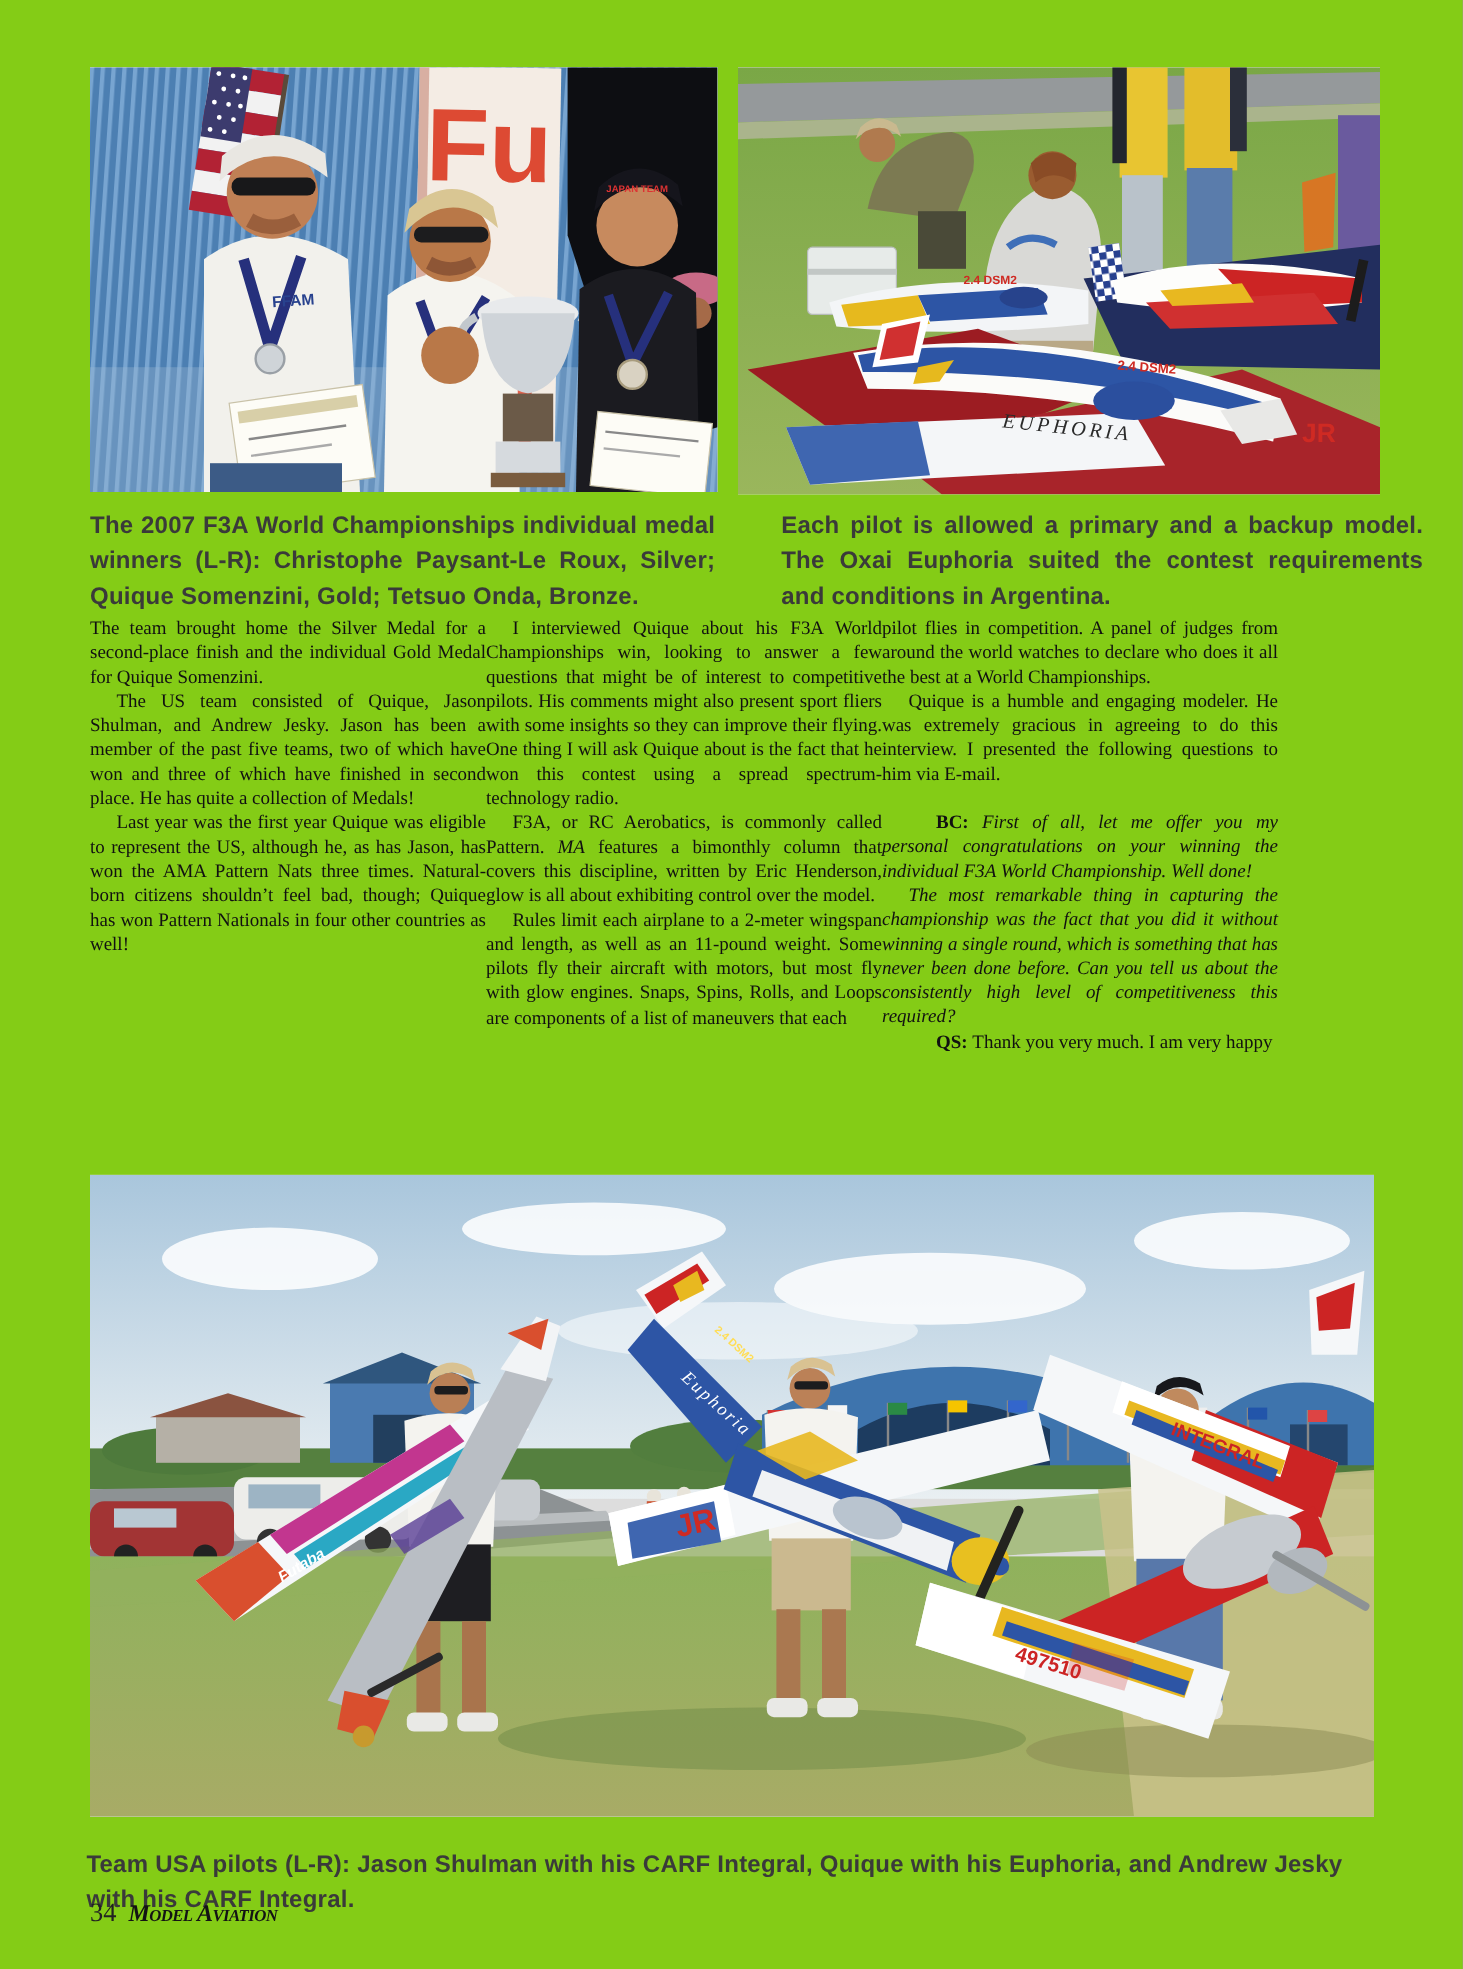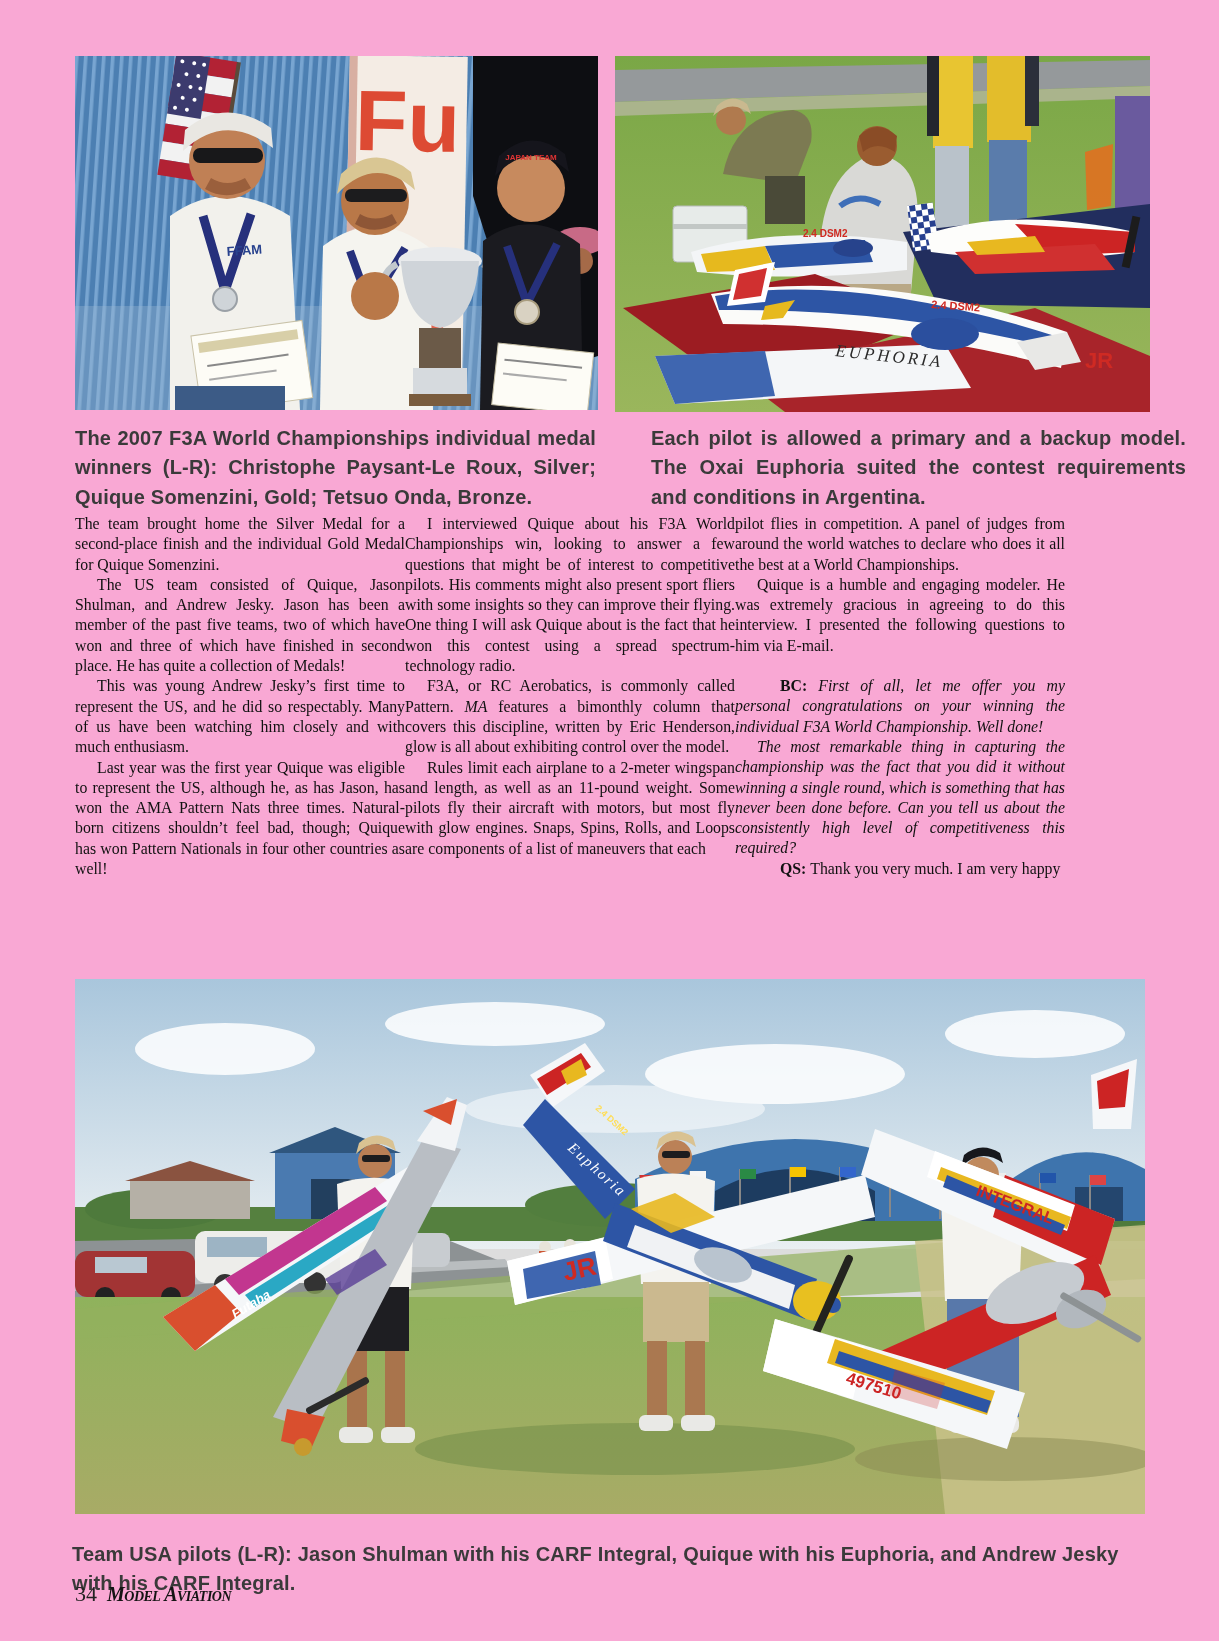--- a/index.html
+++ b/index.html
@@ -1,16 +1,16 @@
 <!DOCTYPE html>
 <html><head>
 <meta charset="utf-8">
 <style>
   html,body{margin:0;padding:0;background:#9a9a9a;}
-  .page{position:relative;width:1219px;height:1641px;background:#f9a8d4;margin:0 auto;
+  .page{position:relative;width:1219px;height:1641px;background:#84cc16;margin:0 auto;
         font-family:"Liberation Serif",serif;overflow:hidden;}
   .photo{position:absolute;overflow:hidden;background:#ddd;}
   .photo svg{display:block;width:100%;height:100%;}
   .caption{position:absolute;font-family:"Liberation Sans",sans-serif;font-weight:bold;
            font-size:20px;line-height:1.47;color:#3a3a3a;text-align:justify;letter-spacing:.2px;}
   .article{position:absolute;left:75px;top:514px;width:1058px;display:flex;}
   .col{width:330px;}
   .col p{margin:0;font-size:15.8px;line-height:1.285;text-align:justify;color:#111;}
   .col p.ind{text-indent:22px;}
   .col p.sp{margin-top:20px;}
@@ -231,21 +231,20 @@
     </svg>
   </div>
 
   <div class="caption" style="left:75px;top:424px;width:521px;">The 2007 F3A World Championships individual medal winners (L-R): Christophe Paysant-Le Roux, Silver; Quique Somenzini, Gold; Tetsuo Onda, Bronze.</div>
   <div class="caption" style="left:615px;top:424px;width:535px;margin-left:36px;">Each pilot is allowed a primary and a backup model. The Oxai Euphoria suited the contest requirements and conditions in Argentina.</div>
 
   <div class="article">
     <div class="col">
         <p><span>The team brought home the Silver Medal for a second-place finish and the individual Gold Medal for Quique Somenzini.</span></p>
         <p class="ind"><span>The US team consisted of Quique, Jason Shulman, and Andrew Jesky. Jason has been a member of the past five teams, two of which have won and three of which have finished in second place. He has quite a collection of Medals!</span></p>
-        <p class="ind"><span>This was young Andrew Jesky’s first time to represent the US, and he did so respectably. Many of us have been watching him closely and with much enthusiasm.</span></p>
         <p class="ind"><span>Last year was the first year Quique was eligible to represent the US, although he, as has Jason, has won the AMA Pattern Nats three times. Natural-born citizens shouldn’t feel bad, though; Quique has won Pattern Nationals in four other countries as well!</span></p>
       </div>
     <div class="col">
         <p class="ind"><span>I interviewed Quique about his F3A World Championships win, looking to answer a few questions that might be of interest to competitive pilots. His comments might also present sport fliers with some insights so they can improve their flying. One thing I will ask Quique about is the fact that he won this contest using a spread spectrum-technology radio.</span></p>
         <p class="ind"><span>F3A, or RC Aerobatics, is commonly called Pattern. </span><span class="i">MA</span><span> features a bimonthly column that covers this discipline, written by Eric Henderson, glow is all about exhibiting control over the model.</span></p>
         <p class="ind"><span>Rules limit each airplane to a 2-meter wingspan and length, as well as an 11-pound weight. Some pilots fly their aircraft with motors, but most fly with glow engines. Snaps, Spins, Rolls, and Loops are components of a list of maneuvers that each</span></p>
       </div>
     <div class="col">
         <p><span>pilot flies in competition. A panel of judges from around the world watches to declare who does it all the best at a World Championships.</span></p>
         <p class="ind"><span>Quique is a humble and engaging modeler. He was extremely gracious in agreeing to do this interview. I presented the following questions to him via E-mail.</span></p>

